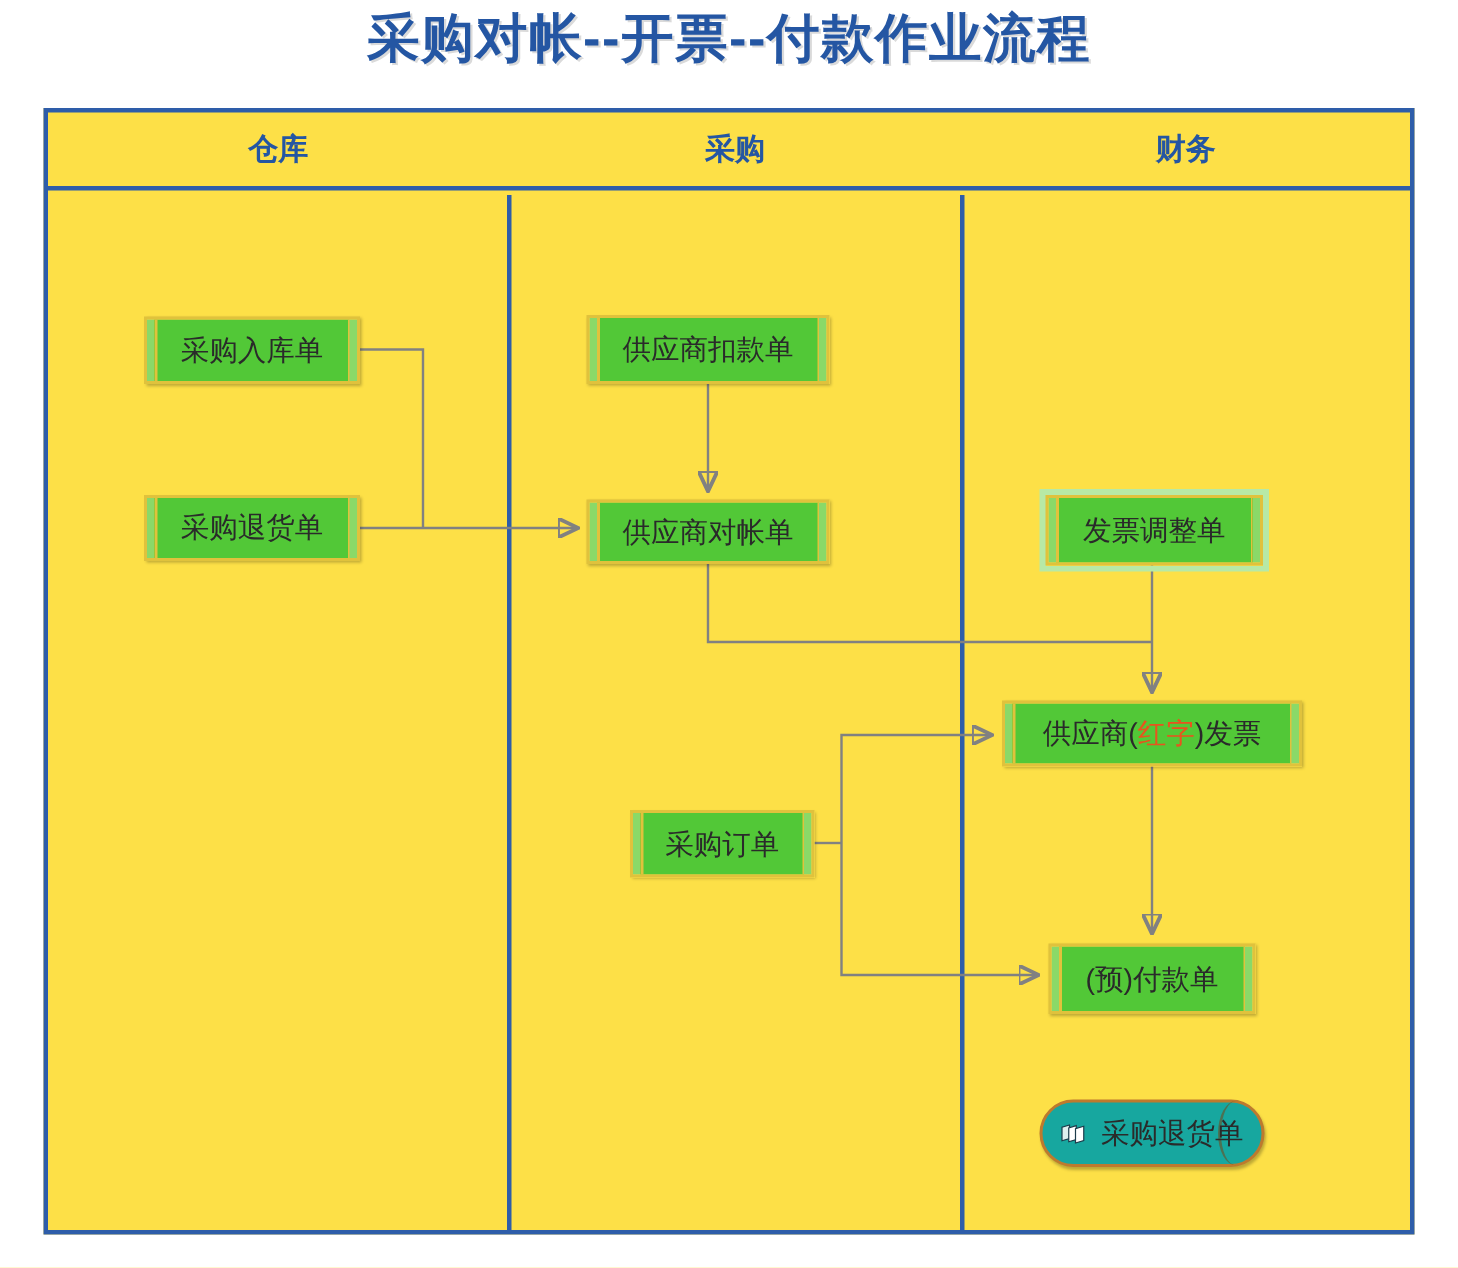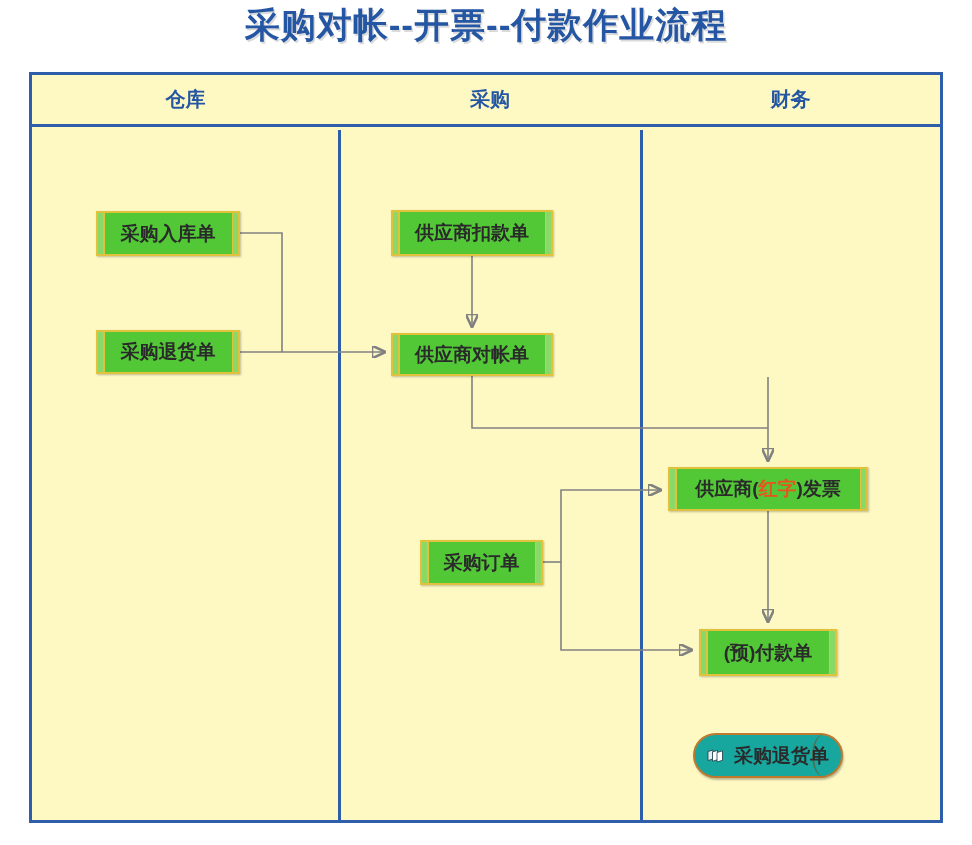--- a/index.html
+++ b/index.html
@@ -21,21 +21,21 @@
 
   .diagram-title{
     position:absolute;left:0;top:2px;width:100%;text-align:center;
     font-size:35px;font-weight:bold;color:var(--title-blue);
     letter-spacing:1px;text-shadow:1.5px 1.5px 0 rgba(150,150,150,0.35);
     z-index:4;
   }
 
   .frame{
     position:absolute;left:29px;top:72px;width:914px;height:751px;
-    border:3px solid var(--lane-border-blue);z-index:1;background:#fef9c3;
+    border:3px solid var(--lane-border-blue);z-index:1;background:#fde047;
   }
   .lane-header{display:flex;height:52px;border-bottom:3px solid var(--lane-border-blue);}
   .lane-header-cell{
     display:flex;align-items:center;justify-content:center;
     font-size:20px;font-weight:bold;color:var(--title-blue);
   }
   .lane-header-cell:nth-child(1){width:307px;}
   .lane-header-cell:nth-child(2){width:302px;}
   .lane-header-cell:nth-child(3){flex:1;}
   .lane-divider{position:absolute;top:55px;bottom:0;width:3px;background:var(--lane-border-blue);}
@@ -56,21 +56,21 @@
     box-shadow:1px 1px 2px rgba(0,0,0,0.25);
     cursor:pointer;
   }
   .node::before,.node::after{
     content:'';position:absolute;top:0;bottom:0;width:1.5px;background:var(--node-border-gold);
   }
   .node::before{left:5px;}
   .node::after{right:5px;}
   .node.selected{box-shadow:0 0 0 4px var(--selection-halo),1px 1px 2px rgba(0,0,0,0.2);}
   .node-label{
-    font-size:19px;font-weight:bold;color:var(--node-text);white-space:nowrap;
+    font-size:19px;font-weight:normal;color:var(--node-text);white-space:nowrap;
     position:relative;z-index:1;
   }
   .node-label .red{color:var(--red-text);text-align:right;}
 
   .ledger{
     position:absolute;left:693px;top:733px;width:150px;height:45px;z-index:3;
     background:var(--ledger-teal);border:2.5px solid var(--ledger-border);
     border-radius:23px;display:flex;align-items:center;justify-content:center;
     gap:7px;cursor:pointer;box-shadow:1px 2px 2px rgba(0,0,0,0.25);
   }
@@ -132,20 +132,23 @@
   </div>
 
   <div class="node" style="left:96px;top:330px;width:144px;height:44px">
     <span class="node-label">采购退货单</span>
   </div>
 
   <div class="node" style="left:391px;top:333px;width:162px;height:43px">
     <span class="node-label">供应商对帐单</span>
   </div>
 
+  <div class="node selected" style="left:697px;top:330px;width:145px;height:47px">
+    <span class="node-label">发票调整单</span>
+  </div>
 
   <div class="node" style="left:668px;top:467px;width:200px;height:44px">
     <span class="node-label"><span>供应商(</span><span class="red">红字</span><span>)发票</span></span>
   </div>
 
   <div class="node" style="left:420px;top:540px;width:123px;height:45px">
     <span class="node-label">采购订单</span>
   </div>
 
   <div class="node" style="left:699px;top:629px;width:138px;height:47px">

